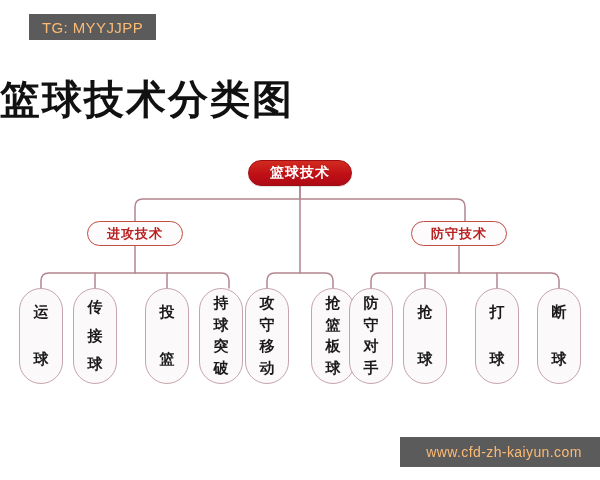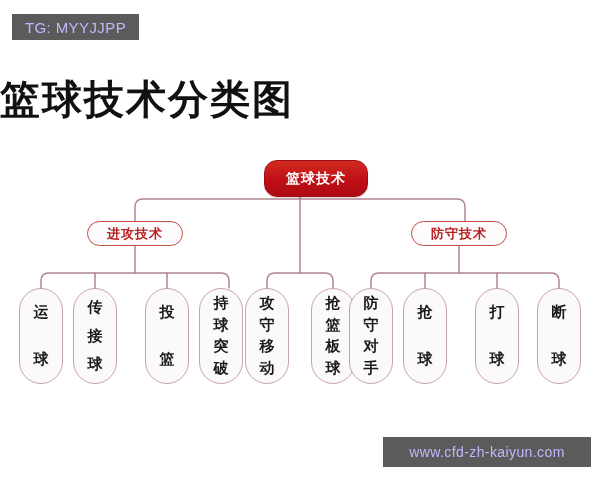--- a/index.html
+++ b/index.html
@@ -18,26 +18,27 @@
   #canvas {
     position: relative;
     width: 600px;
     height: 480px;
   }
 
   
   .watermark {
     position: absolute;
     background: #5b5b5b;
-    color: #c4b5fd;
+    color: #fdba74;
     display: flex;
     align-items: center;
     justify-content: center;
     letter-spacing: 0.4px;
     white-space: nowrap;
+    margin-left: 17px;
   }
   #wm-top {
     left: 12px;
     top: 14px;
     width: 127px;
     height: 26px;
     font-size: 15px;
   }
   #wm-bottom {
     left: 383px;
@@ -76,24 +77,24 @@
     box-sizing: border-box;
     display: flex;
     align-items: center;
     justify-content: center;
     font-family: "DejaVu Sans", "Liberation Sans", sans-serif;
     font-weight: bold;
   }
 
   
   #node-root {
-    left: 264px;
+    left: 248px;
     top: 160px;
     width: 104px;
-    height: 37px;
+    height: 26px;
     border-radius: 13px;
     background: linear-gradient(180deg, #d22b20 0%, #bf1016 55%, #ae0a15 100%);
     border: 1.6px solid #a00c14;
     color: #ffffff;
     font-size: 14px;
     letter-spacing: 1px;
     box-shadow: 0 1px 1px rgba(0,0,0,0.12);
   }
 
   

